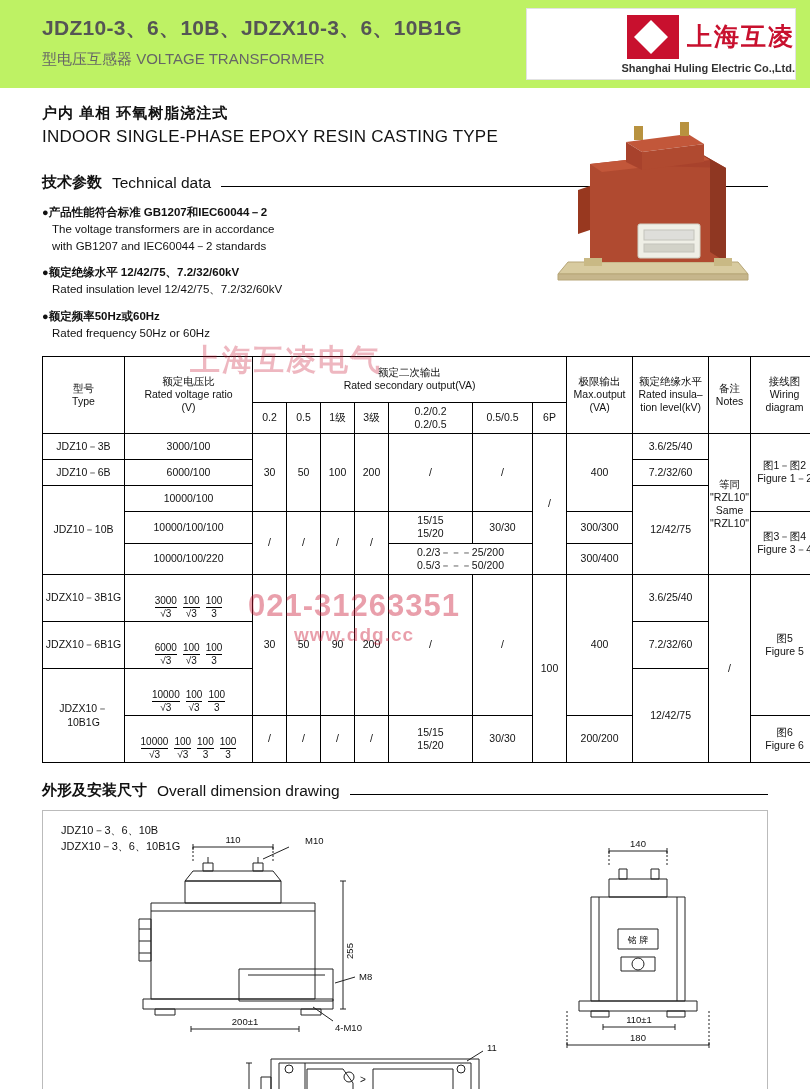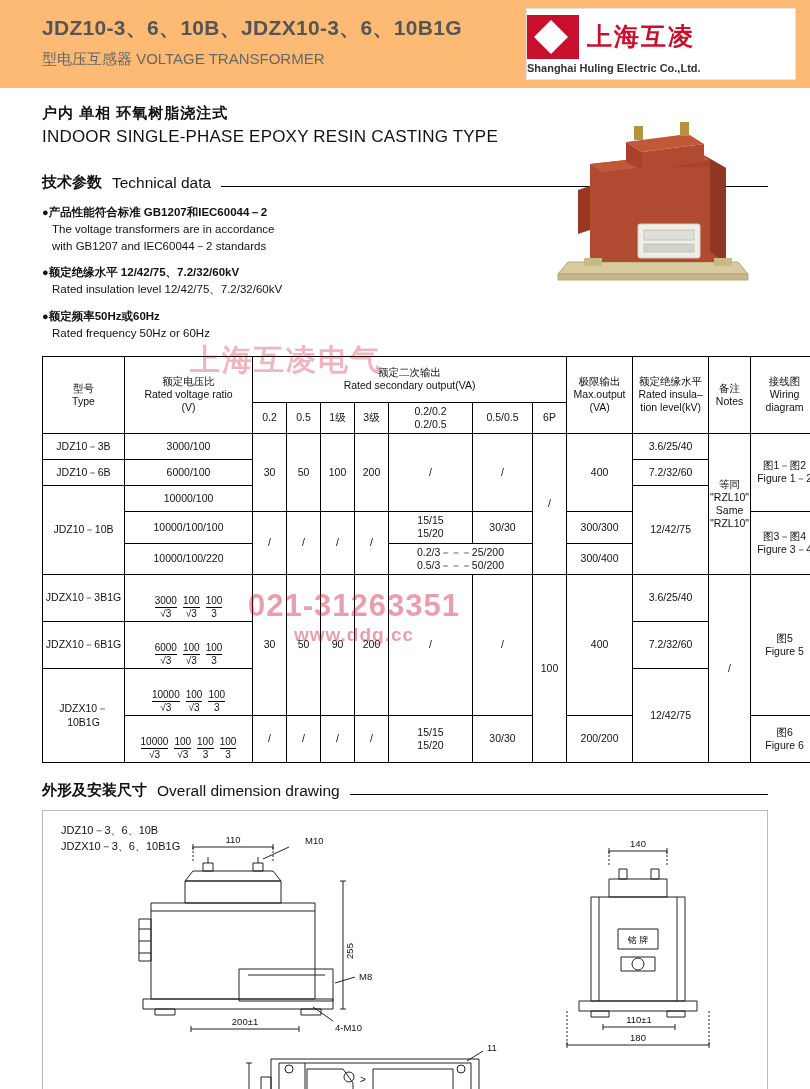--- a/index.html
+++ b/index.html
@@ -8,21 +8,21 @@
     width: 810px; height: 1089px;
     background: #ffffff;
     font-family: "Liberation Sans", sans-serif;
     color: #111;
     position: relative;
     overflow: hidden;
   }
   
   .header {
     height: 88px;
-    background: #fdba74;
+    background: #bef264;
     display: flex;
     align-items: stretch;
     position: relative;
   }
   .header-left {
     flex: 1;
     padding: 14px 0 0 42px;
   }
   .header-title {
     font-size: 21px;
@@ -35,21 +35,21 @@
     font-size: 15px;
     color: #666;
   }
   .logo-box {
     width: 270px;
     margin: 8px 14px 8px 0;
     background: #fff;
     border: 1px solid #e2e2e2;
     display: flex;
     flex-direction: column;
-    align-items: flex-start;
+    align-items: flex-end;
     justify-content: center;
   }
   .logo-row { display: flex; align-items: center; gap: 8px; }
   .logo-mark {
     width: 52px; height: 44px;
     background: #c8102e;
     position: relative;
   }
   .logo-mark:after {
     content: "";

